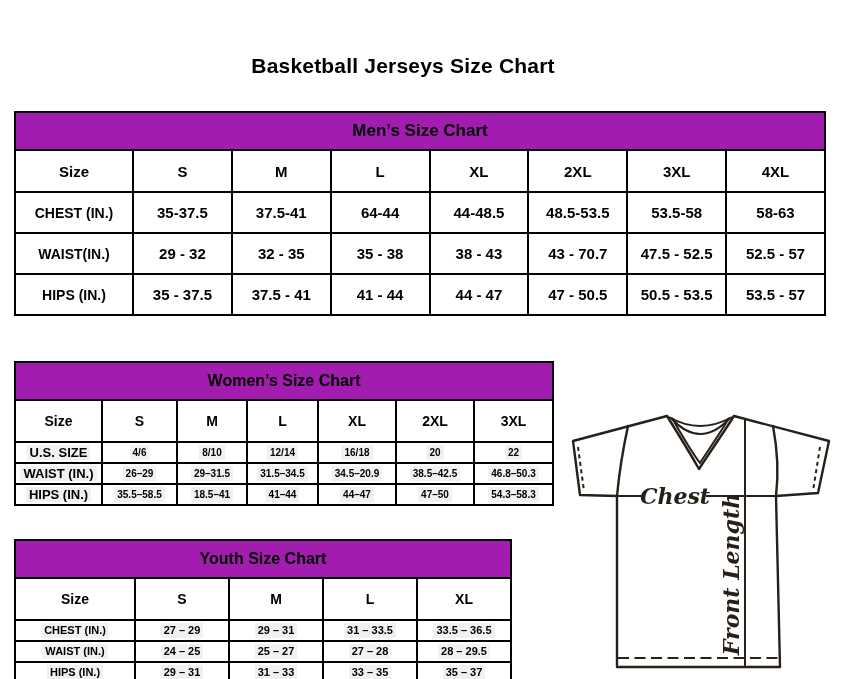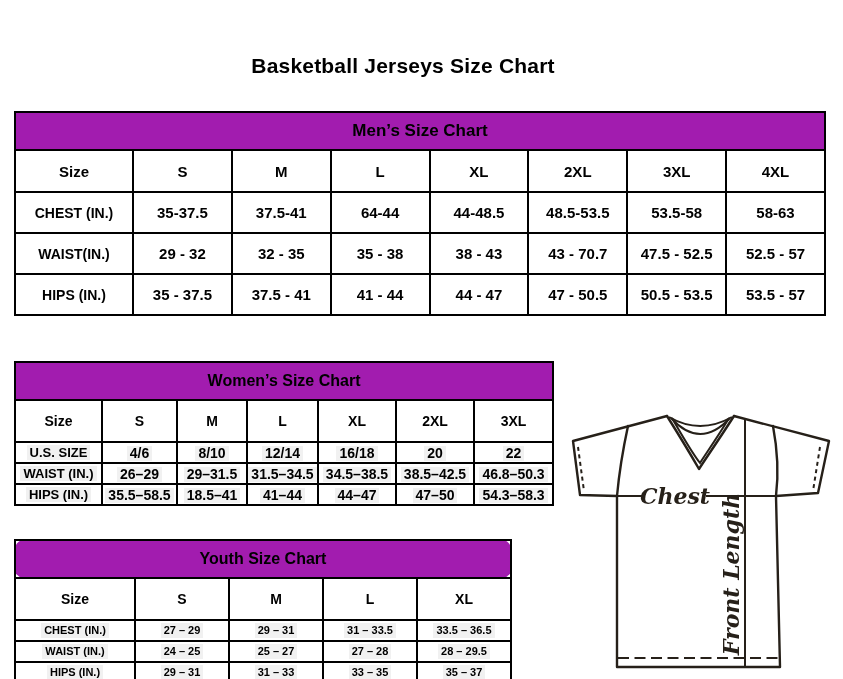--- a/index.html
+++ b/index.html
@@ -13,25 +13,25 @@
   .band{background:#a21caf;font-size:17px;height:36px;}
   
   .men{left:14px;top:63px;width:812px;}
   .men .szrow th{height:40px;font-size:15px;}
   .men tbody td{height:39px;font-size:15px;}
   .men tbody td.rowlabel{font-size:14px;}
   
   .women{left:14px;top:313px;width:538px;}
   .women .band{font-size:16px;}
   .women .szrow th{height:40px;font-size:14px;}
-  .women tbody td{height:19px;font-size:14px;}
+  .women tbody td{height:19px;font-size:10px;}
   .women tbody td.rowlabel{font-size:13px;}
   
   .youth{left:14px;top:491px;width:496px;}
-  .youth .band{font-size:16px;border-radius:9px;}
+  .youth .band{font-size:16px;}
   .youth .szrow th{height:40px;font-size:14px;}
   .youth tbody td{height:19px;font-size:11px;}
   .youth tbody td.rowlabel{font-size:11px;}
   .hl{display:inline-block;background:#f1f1f1;padding:0 3px;line-height:15px;}
   
   .jersey{position:absolute;left:560px;top:360px;width:283px;height:280px;}
   .jersey path{fill:none;stroke:#262019;}
   .jersey .outline{stroke-width:2.4;stroke-linejoin:round;stroke-linecap:round;}
   .jersey .thin{stroke-width:2;}
   .jersey text{font-family:"DejaVu Serif",serif;font-style:italic;font-weight:bold;
@@ -137,21 +137,21 @@
         <td><span class="hl">12/14</span></td>
         <td><span class="hl">16/18</span></td>
         <td><span class="hl">20</span></td>
         <td><span class="hl">22</span></td>
       </tr>
       <tr>
         <td class="rowlabel"><span class="hl">WAIST (IN.)</span></td>
         <td><span class="hl">26–29</span></td>
         <td><span class="hl">29–31.5</span></td>
         <td><span class="hl">31.5–34.5</span></td>
-        <td><span class="hl">34.5–38.5</span></td>
+        <td><span class="hl">34.5–20.9</span></td>
         <td><span class="hl">38.5–42.5</span></td>
         <td><span class="hl">46.8–50.3</span></td>
       </tr>
       <tr>
         <td class="rowlabel"><span class="hl">HIPS (IN.)</span></td>
         <td><span class="hl">35.5–58.5</span></td>
         <td><span class="hl">18.5–41</span></td>
         <td><span class="hl">41–44</span></td>
         <td><span class="hl">44–47</span></td>
         <td><span class="hl">47–50</span></td>

